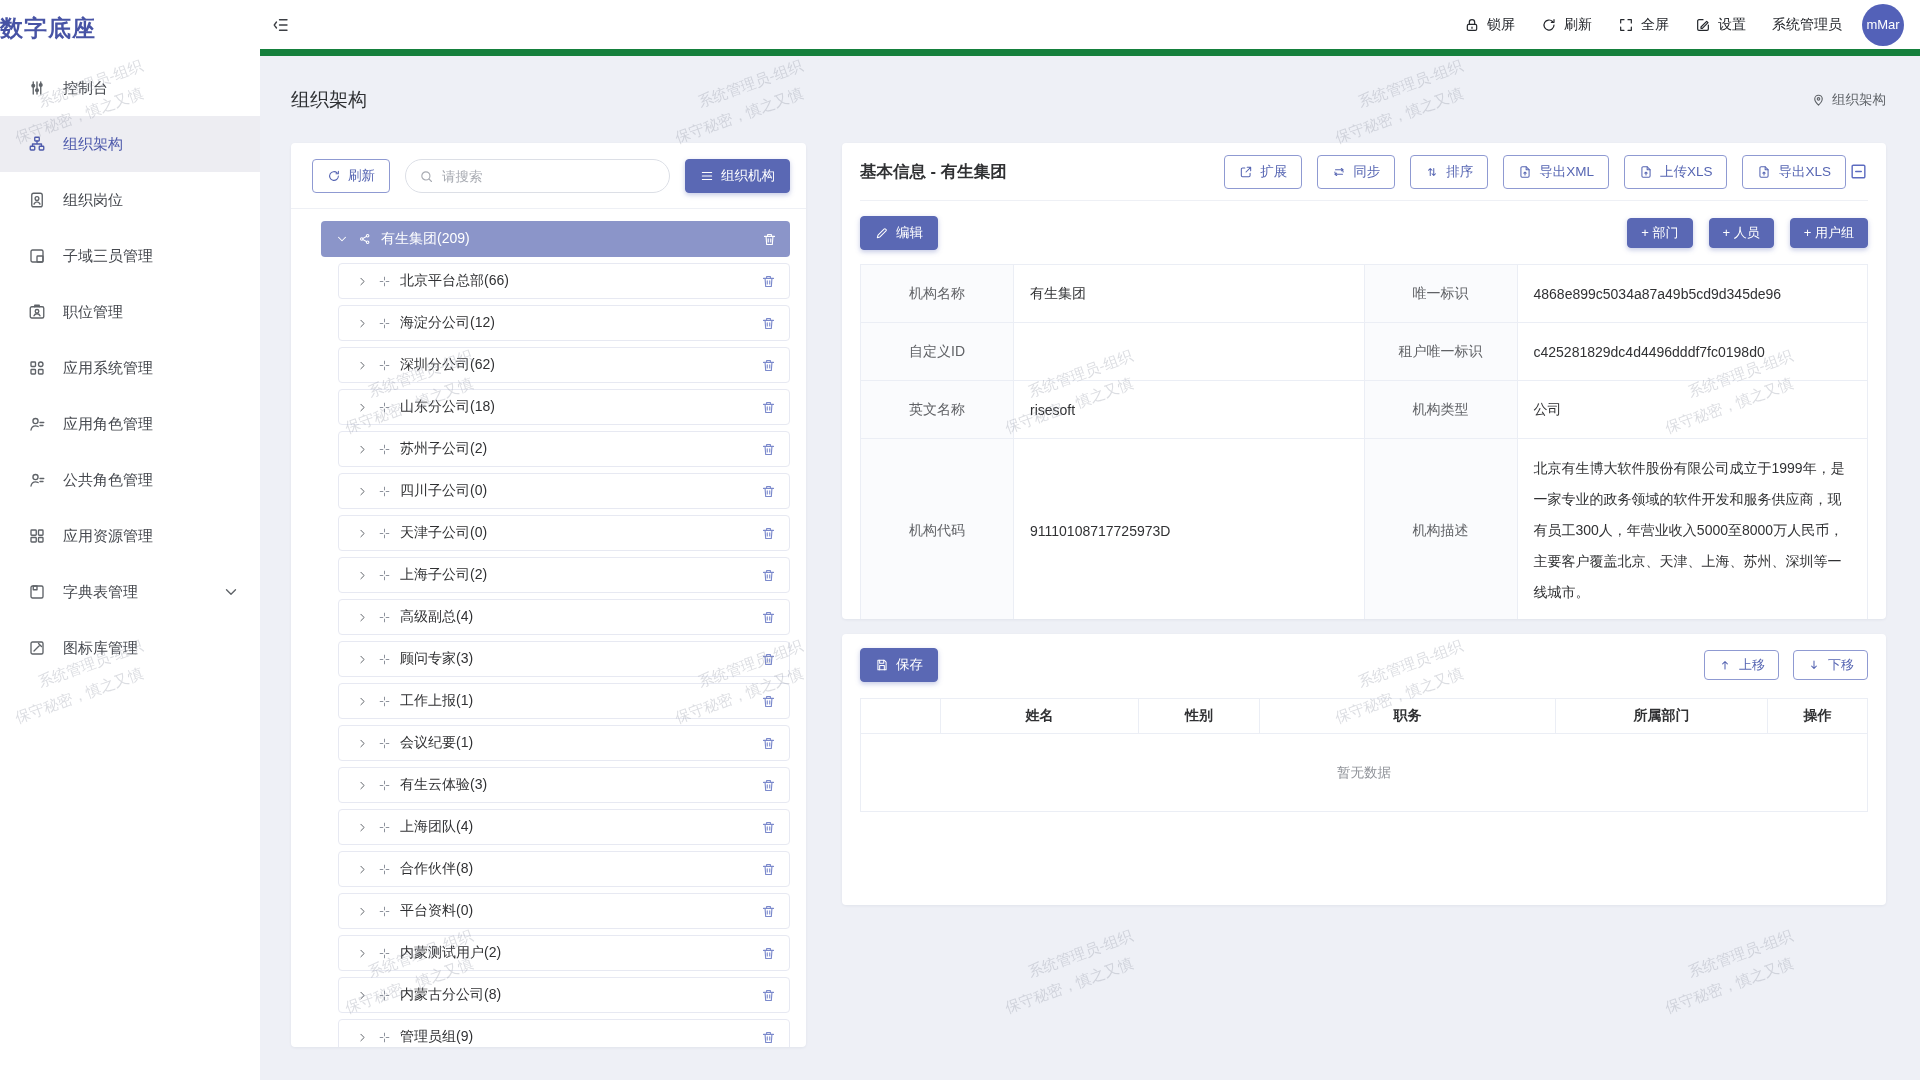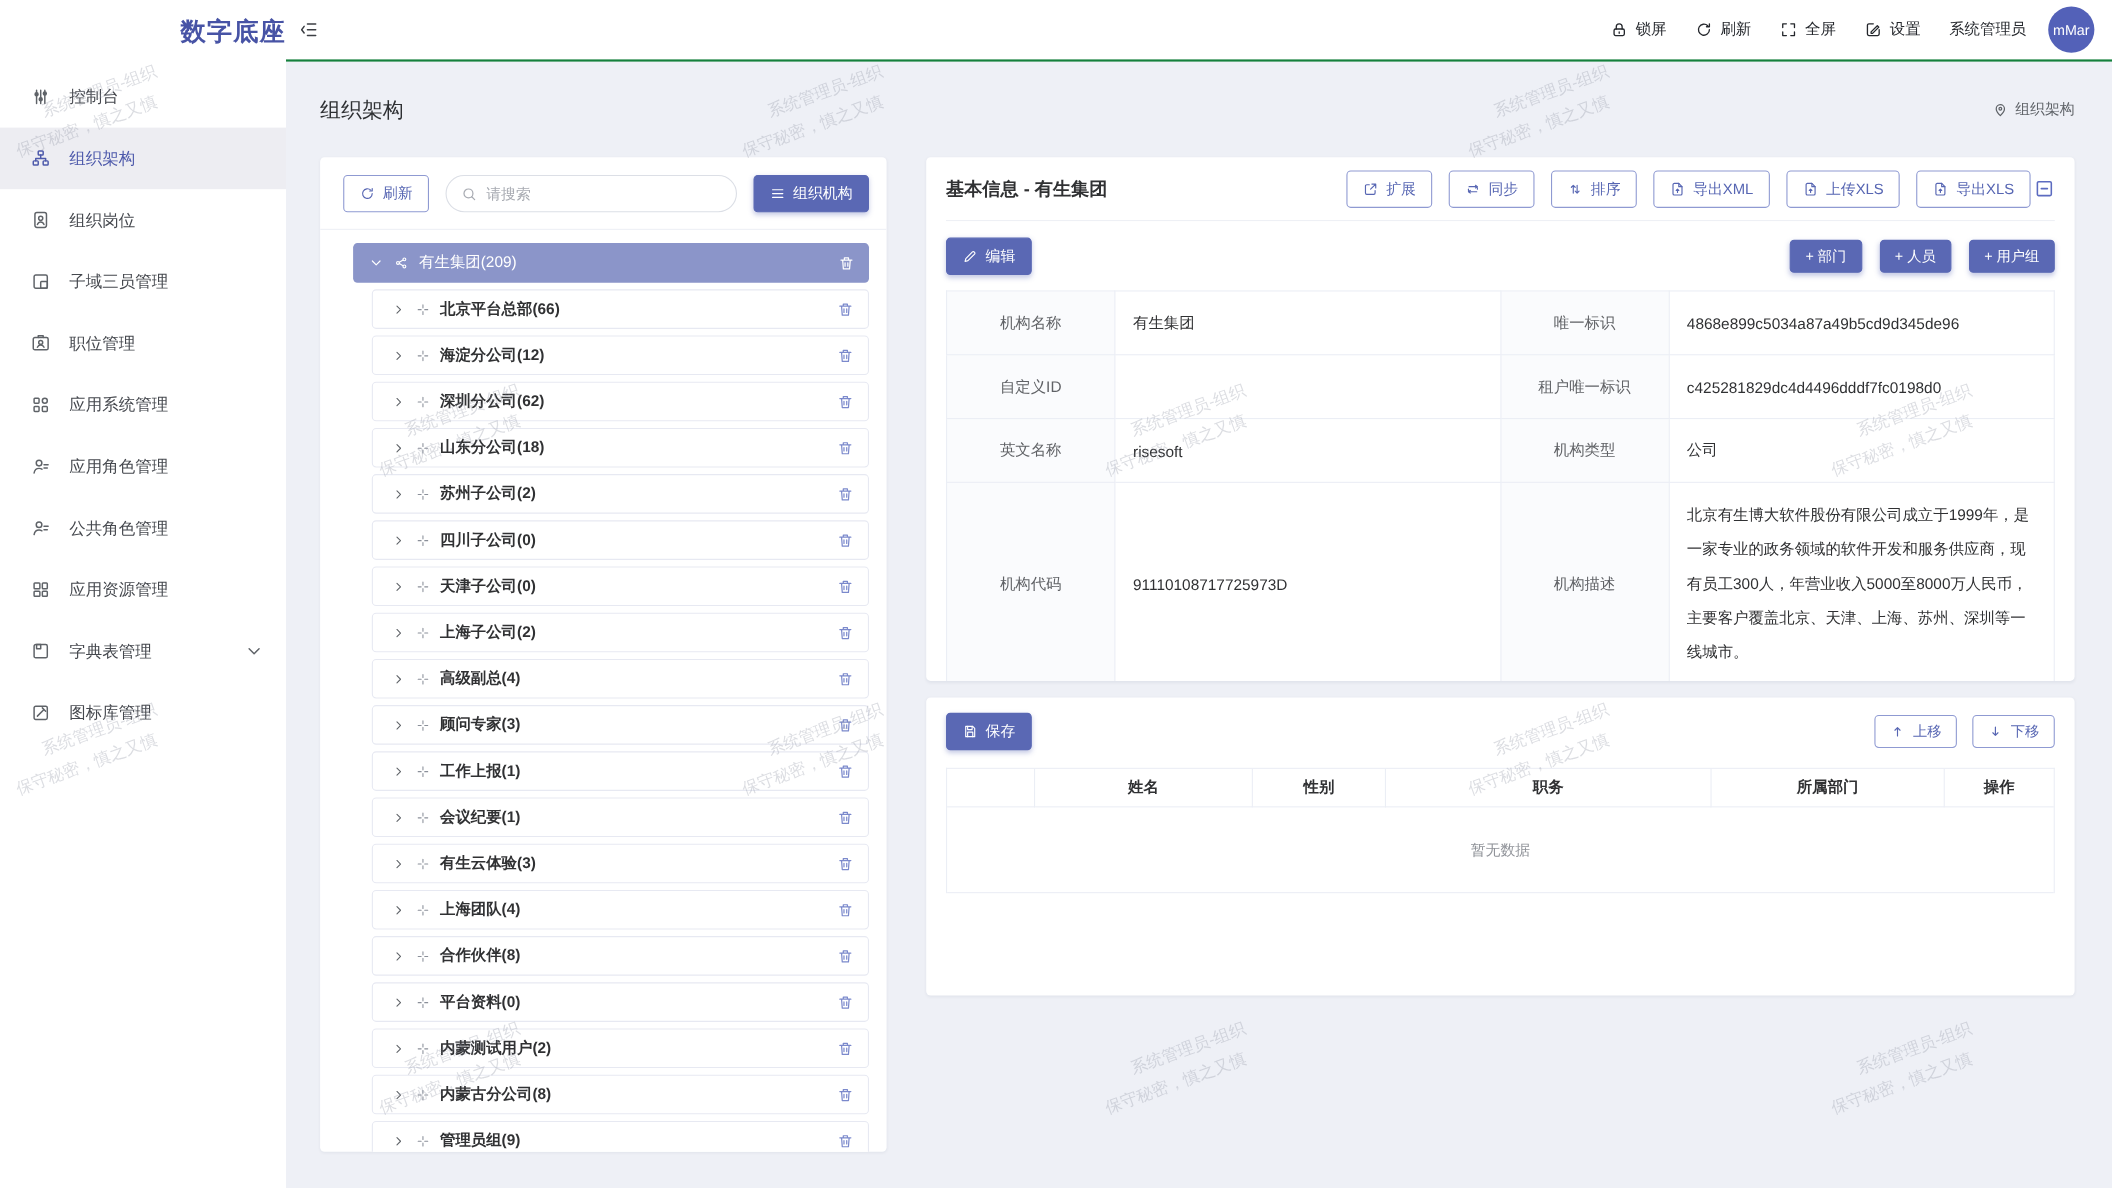--- a/index.html
+++ b/index.html
@@ -2,31 +2,31 @@
 <html><head>
 <meta charset="utf-8">
 <style>
   *{margin:0;padding:0;box-sizing:border-box}
   html,body{width:1920px;height:1080px;overflow:hidden}
   body{font-family:"Liberation Sans","DejaVu Sans",sans-serif;background:#eef0f6;position:relative;color:#303133}
   [data-icon]{display:inline-flex;align-items:center;justify-content:center}
   [data-icon] svg{width:1em;height:1em;display:block}
 
   
-  .topbar{position:absolute;left:248px;right:0;top:0;height:56px;background:#fff;display:flex;align-items:center;padding:0 16px 0 24px;z-index:3;border-bottom:2px solid #15803d}
+  .topbar{position:absolute;left:248px;right:0;top:0;height:56px;background:#fff;display:flex;align-items:center;padding:0 16px 0 24px;z-index:3;border-bottom:7px solid #15803d}
   .collapse-ic{font-size:18px;color:#3c3f44;cursor:pointer}
   .top-right{margin-left:auto;display:flex;align-items:center;gap:26px}
   .top-act{display:inline-flex;align-items:center;gap:7px;font-size:14px;color:#24272c;cursor:pointer}
   .top-act [data-icon]{font-size:16px;color:#24272c}
   .username{font-size:14px;color:#24272c;cursor:pointer}
   .avatar{width:42px;height:42px;border-radius:50%;background:#5361b8;color:#fff;font-size:13px;display:flex;align-items:center;justify-content:center;overflow:hidden;margin-left:-6px;flex:none}
 
   
   .sidebar{position:absolute;left:0;top:0;bottom:0;width:260px;background:#fff;z-index:4}
-  .logo{height:56px;line-height:56px;text-align:right;font-size:23px;font-weight:bold;color:#4753a5;letter-spacing:1px}
+  .logo{height:56px;line-height:56px;text-align:left;font-size:23px;font-weight:bold;color:#4753a5;letter-spacing:1px}
   .side-nav{padding-top:4px}
   .side-item{height:56px;display:flex;align-items:center;padding:0 20px 0 28px;gap:17px;font-size:15px;color:#45484e;cursor:pointer}
   .side-item [data-icon]{font-size:18px;color:#5f6368}
   .side-item.active{background:#ededf2;color:#4d59ab}
   .side-item.active [data-icon]{color:#4d59ab}
   .side-chev{margin-left:auto;font-size:13px;color:#8a8f99}
 
   
   .main{position:absolute;left:260px;top:56px;right:0;bottom:0;padding:0 34px 0 31px}
   .page-head{height:87px;display:flex;align-items:center;justify-content:space-between}
@@ -43,21 +43,21 @@
   .btn [data-icon]{font-size:14px}
   .btn.solid{background:#5a68b4;border-color:#5a68b4;color:#fff;box-shadow:0 2px 5px rgba(90,104,180,.35)}
   .btn.small{height:30px;padding:0 13px;font-size:13px}
   .search-box{flex:1;height:34px;border:1px solid #dcdfe6;border-radius:17px;display:flex;align-items:center;gap:8px;padding:0 13px;background:#fff}
   .search-box [data-icon]{font-size:15px;color:#a8abb2}
   .search-box input{border:none;outline:none;flex:1;font-size:13.5px;font-family:inherit;color:#4d7c0f;background:transparent}
   .search-box input::placeholder{color:#a8abb2}
   .tree-body{padding:12px 16px 0 30px}
   .tree-root{height:36px;background:#8b95c9;border-radius:4px;color:#fff;display:flex;align-items:center;gap:9px;padding:0 13px 0 14px;font-size:14px;font-weight:400;cursor:pointer}
   .tree-root [data-icon]{font-size:14px}
-  .tree-row{height:36px;margin:6px 0 0 17px;border:1px solid #e7e9f2;border-radius:4px;display:flex;align-items:center;gap:9px;padding:0 13px 0 17px;font-size:14px;font-weight:700;color:#303133;background:#fff;cursor:pointer}
+  .tree-row{height:36px;margin:6px 0 0 17px;border:1px solid #e7e9f2;border-radius:4px;display:flex;align-items:center;gap:9px;padding:0 13px 0 17px;font-size:14px;font-weight:400;color:#303133;background:#fff;cursor:pointer}
   .tree-row [data-icon]{font-size:13px;color:#5f6368}
   .tree-row .drag{color:#8a8f99}
   .trash{margin-left:auto!important;font-size:15px!important;color:#7b89cc!important;cursor:pointer}
   .tree-root .trash{color:#fff!important}
 
   
   .right-col{flex:1;min-width:0}
   .info-card{height:476px;padding:0 18px;overflow:hidden}
   .card-head{height:58px;display:flex;align-items:center;border-bottom:1px solid #eef0f5}
   .card-title{font-size:16.5px;font-weight:600;color:#303133}

